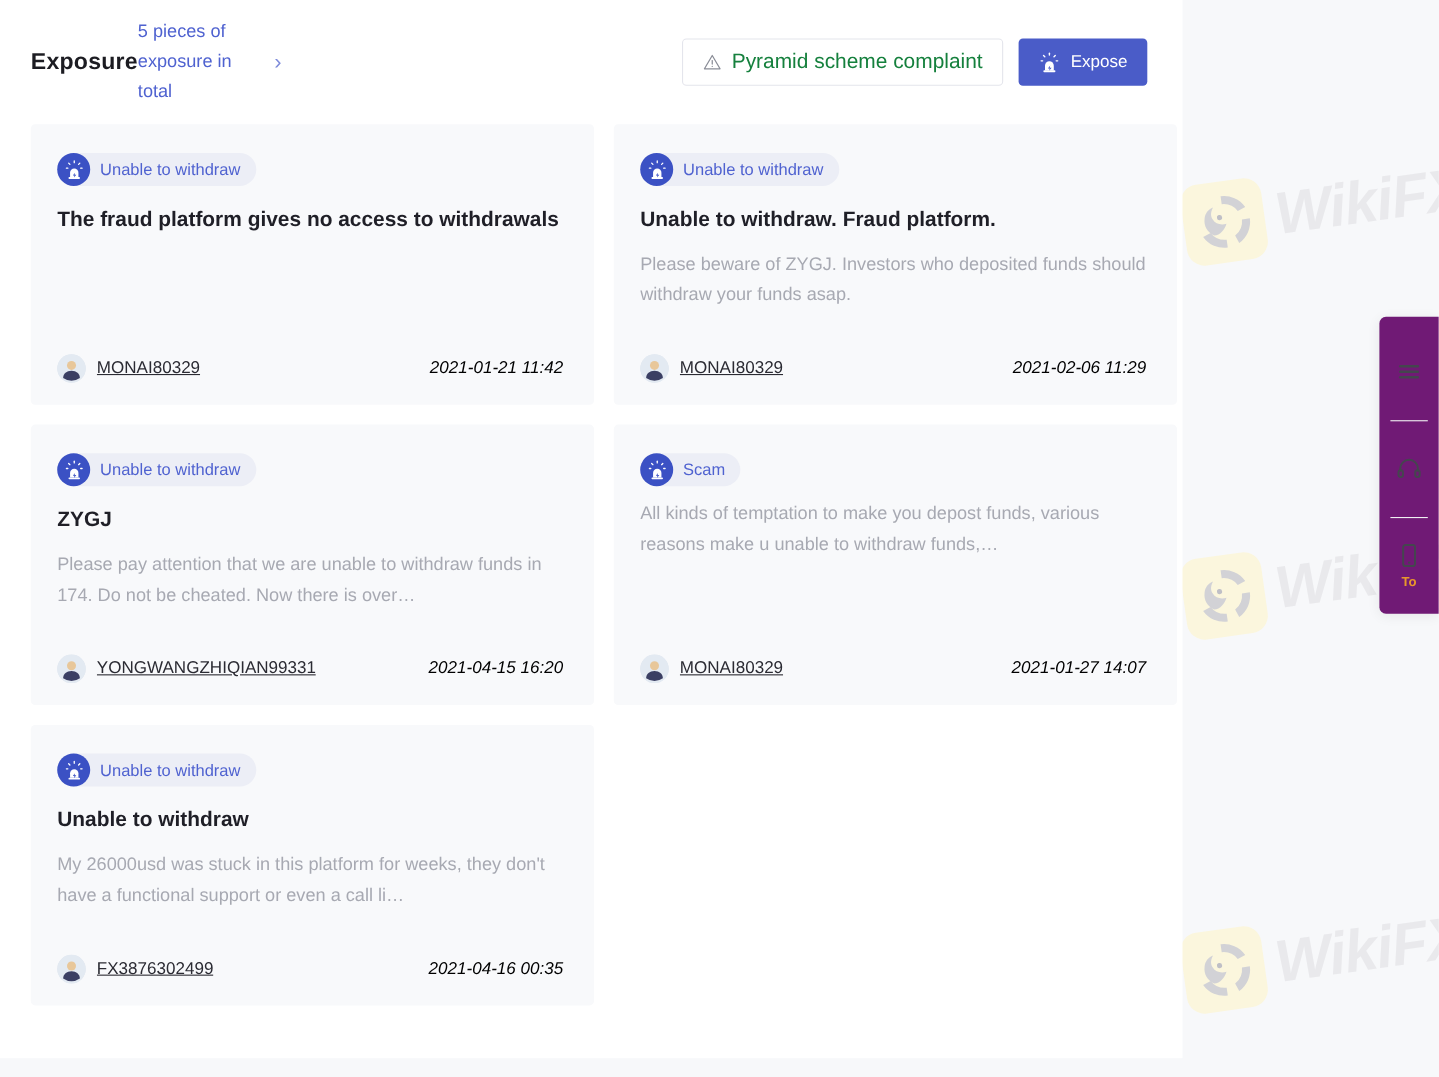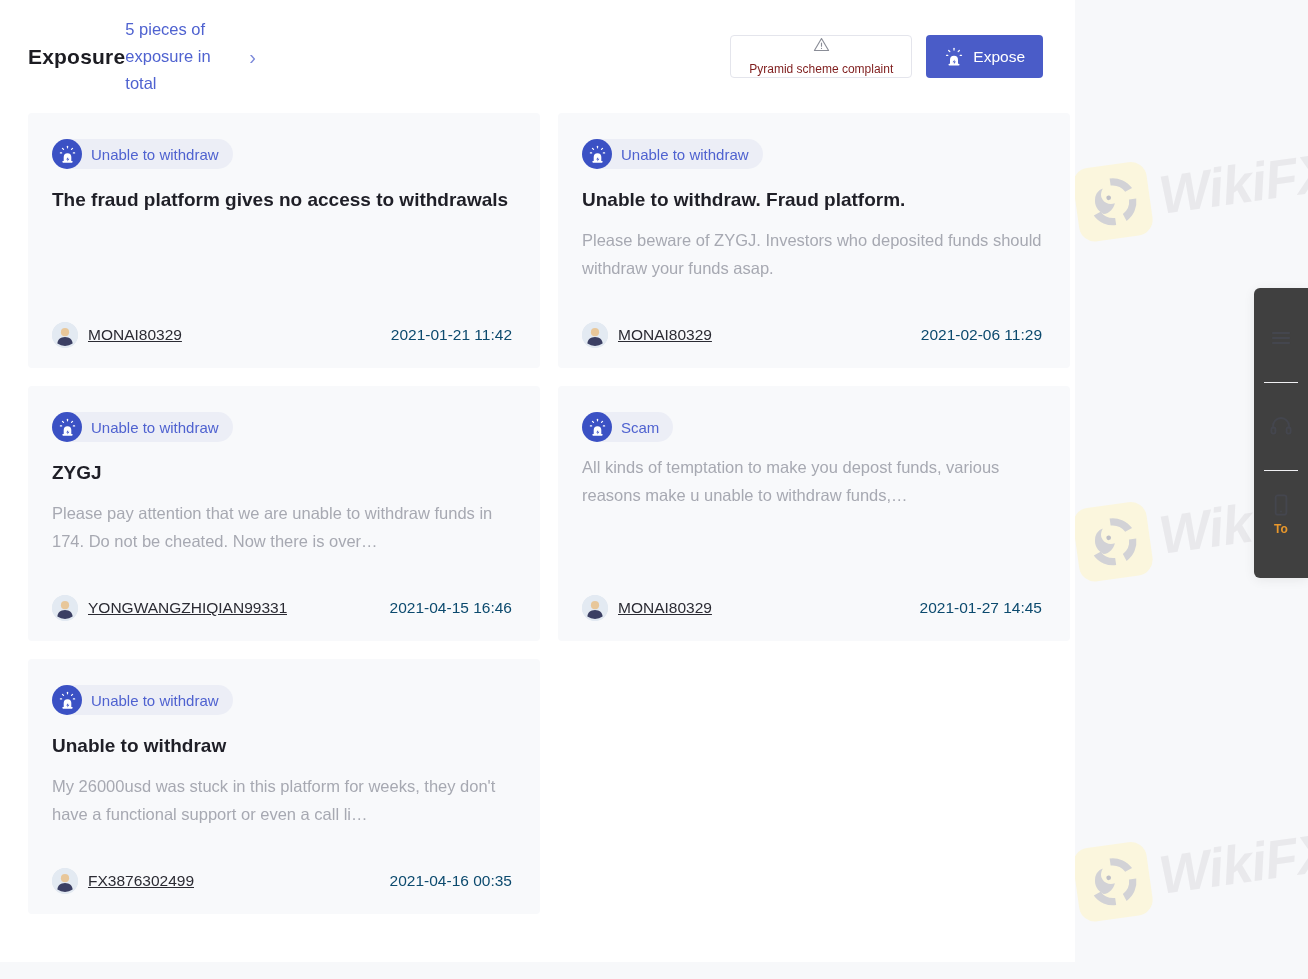--- a/index.html
+++ b/index.html
@@ -58,22 +58,22 @@
   .hdr-chev {
     margin-left: 24px; color: #7d8ada; font-size: 20px;
     font-weight: 300; line-height: 1; cursor: pointer;
   }
   .hdr-right { margin-left: auto; display: flex; align-items: center; gap: 14px; }
 
   .btn-outline {
     height: 43px; padding: 0 18px;
     display: flex; align-items: center; gap: 9px;
     border: 1px solid #e4e5ec; border-radius: 4px;
-    background: #fff; color: #7f1d1d; font-size: 12px;
-    cursor: pointer; white-space: nowrap; flex-direction: column;
+    background: #fff; color: #15803d; font-size: 19px;
+    cursor: pointer; white-space: nowrap;
   }
   .btn-outline svg { width: 17px; height: 17px; display:block; }
   .btn-primary {
     height: 43px; padding: 12px 18px;
     display: flex; align-items: center; gap: 9px;
     border: none; border-radius: 4px;
     background: #4a5cc8; color: #ffffff; font-size: 15.5px;
     cursor: pointer; white-space: nowrap;
   }
   .btn-primary .siren { width: 20px; height: 20px; display:block; }
@@ -134,32 +134,32 @@
     width: 26px; height: 26px; border-radius: 50%;
     background: #dfe6ef; flex: 0 0 auto; overflow: hidden;
     display: flex; align-items: flex-end; justify-content: center;
   }
   .avatar svg { width: 26px; height: 26px; display: block; }
   .card-user {
     font-size: 15.5px; color: #2b2b33; margin-left: 10px;
     white-space: nowrap; overflow: hidden; text-overflow: ellipsis; text-decoration: underline;
   }
   .card-date {
-    margin-left: auto; font-size: 15.5px; color: #0c4a6e; white-space: nowrap;
+    margin-left: auto; font-size: 15.5px; color: #000000; white-space: nowrap; font-style: italic;
   }
 
   
   .rail {
     position: absolute; right: 0; top: 288px;
     width: 54px;
-    background: #404040;
+    background: #701a75;
     border-radius: 6px 0 0 6px;
     box-shadow: 0 2px 12px rgba(0,0,0,.07);
     z-index: 20;
-    padding: 6px 0 20px;
+    padding: 6px 0 0;
   }
   .rail-item {
     height: 88px; display: flex; flex-direction: column;
     align-items: center; justify-content: center;
     cursor: pointer; position: relative;
   }
   .rail-item + .rail-item::before {
     content: ""; position: absolute; top: 0; left: 10px; right: 10px;
     height: 1px; background: #f0f0f3;
   }
@@ -402,21 +402,21 @@
         <div class="card-desc">Please pay attention that we are unable to withdraw funds in 174. Do not be cheated. Now there is over…</div>
         <div class="card-foot">
           <span class="avatar">
             <svg viewBox="0 0 26 26">
               <circle cx="13" cy="13" r="13" fill="#e3eaf2"></circle>
               <circle cx="13" cy="10.2" r="4.1" fill="#e8c79a"></circle>
               <path d="M13 15c4.4 0 7.6 2.8 7.6 6.6A13 13 0 0 1 5.4 21.6C5.4 17.8 8.6 15 13 15z" fill="#3b3f63"></path>
             </svg>
           </span>
           <span class="card-user">YONGWANGZHIQIAN99331</span>
-          <span class="card-date">2021-04-15 16:46</span>
+          <span class="card-date">2021-04-15 16:20</span>
         </div>
       </div>
 
       <div class="card">
         <div class="badge">
           <span class="badge-ico">
             <svg viewBox="0 0 24 24">
               <g stroke="#ffffff" stroke-width="1.5" stroke-linecap="round">
                 <path d="M12 1.6v2"></path>
                   <path d="M5.6 4.2l1.4 1.4"></path>
@@ -434,21 +434,21 @@
         <div class="card-desc">All kinds of temptation to make you depost funds, various reasons make u unable to withdraw funds,…</div>
         <div class="card-foot">
           <span class="avatar">
             <svg viewBox="0 0 26 26">
               <circle cx="13" cy="13" r="13" fill="#e3eaf2"></circle>
               <circle cx="13" cy="10.2" r="4.1" fill="#e8c79a"></circle>
               <path d="M13 15c4.4 0 7.6 2.8 7.6 6.6A13 13 0 0 1 5.4 21.6C5.4 17.8 8.6 15 13 15z" fill="#3b3f63"></path>
             </svg>
           </span>
           <span class="card-user">MONAI80329</span>
-          <span class="card-date">2021-01-27 14:45</span>
+          <span class="card-date">2021-01-27 14:07</span>
         </div>
       </div>
 
       <div class="card">
         <div class="badge">
           <span class="badge-ico">
             <svg viewBox="0 0 24 24">
               <g stroke="#ffffff" stroke-width="1.5" stroke-linecap="round">
                 <path d="M12 1.6v2"></path>
                   <path d="M5.6 4.2l1.4 1.4"></path>

